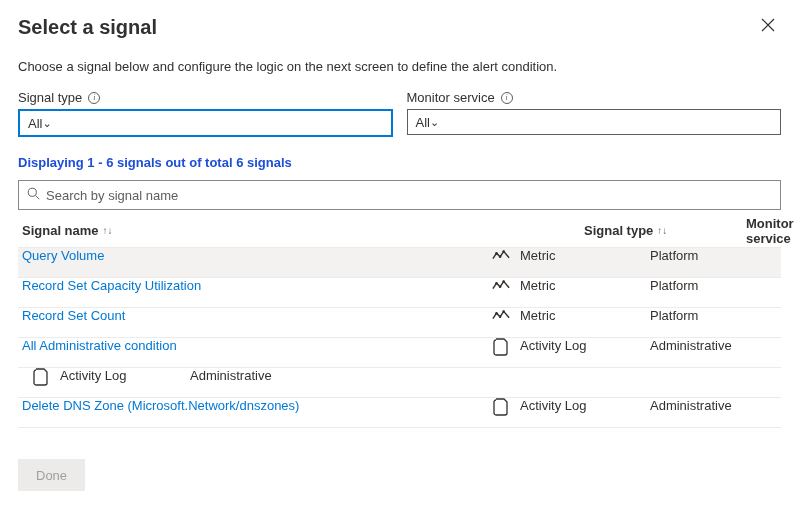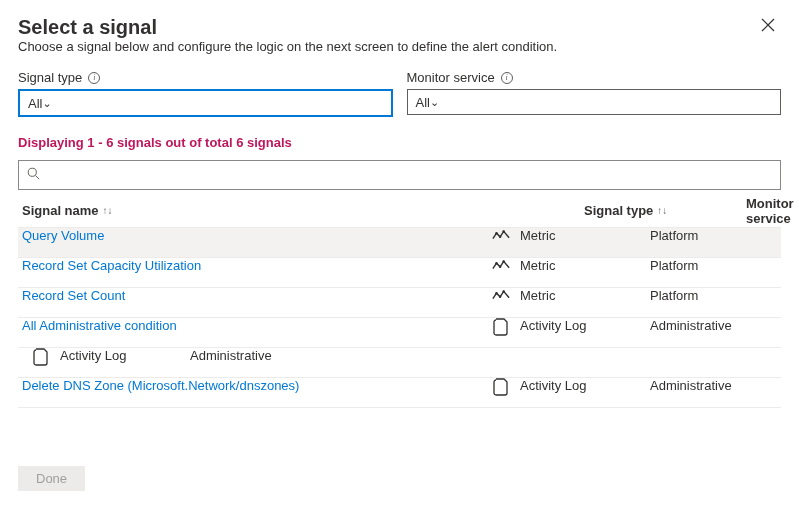--- a/index.html
+++ b/index.html
@@ -10,20 +10,21 @@
       background: #fff;
       width: 799px;
       height: 505px;
       padding: 16px 18px;
       overflow: hidden;
     }
     .header-row {
       display: flex;
       justify-content: space-between;
       align-items: flex-start;
+      margin-bottom: 20px;
     }
     .title {
       font-size: 20px;
       font-weight: 600;
       color: #323130;
     }
     .close-btn {
       cursor: pointer;
       font-size: 16px;
       color: #605e5c;
@@ -78,21 +79,21 @@
       border: 2px solid #0078d4;
       height: 28px;
     }
     .chevron {
       font-size: 11px;
       color: #323130;
     }
     .count-text {
       font-size: 13px;
       font-weight: 600;
-      color: #be185d;
+      color: #1d4ed8;
       margin-bottom: 10px;
     }
     .search-box {
       border: 1px solid #8a8886;
       height: 30px;
       display: flex;
       align-items: center;
       padding: 0 8px;
       gap: 6px;
       margin-bottom: 4px;
@@ -152,21 +153,21 @@
     .type-icon svg { display: block; }
     .footer {
       position: absolute;
       bottom: 14px;
       left: 18px;
     }
     .done-btn {
       background: #edebe9;
       color: #a19f9d;
       border: none;
-      height: 25px;
+      height: 32px;
       padding: 0 18px;
       font-size: 13px;
       cursor: not-allowed;
     }
   </style>
 </head>
 <body>
 
 <div class="header-row">
   <div class="title">Select a signal</div>
@@ -204,20 +205,21 @@
 
 <div class="count-text">Displaying 1 - 6 signals out of total 6 signals</div>
 
 <div class="search-box">
   <span class="search-icon">
     <svg width="13" height="13" viewBox="0 0 16 16">
         <circle cx="6.5" cy="6.5" r="5" stroke="#605e5c" stroke-width="1.2" fill="none"></circle>
         <line x1="10.5" y1="10.5" x2="15" y2="15" stroke="#605e5c" stroke-width="1.2"></line>
       </svg>
   </span>
+  <input class="search-input" placeholder="Search by signal name" style="">
 </div>
 
 <div class="table">
   <div class="thead-row">
     <div class="th col-name">
       <span>Signal name</span>
       <span class="sort-icon">↑↓</span>
     </div>
     <div class="col-icon"></div>
     <div class="th col-type">

